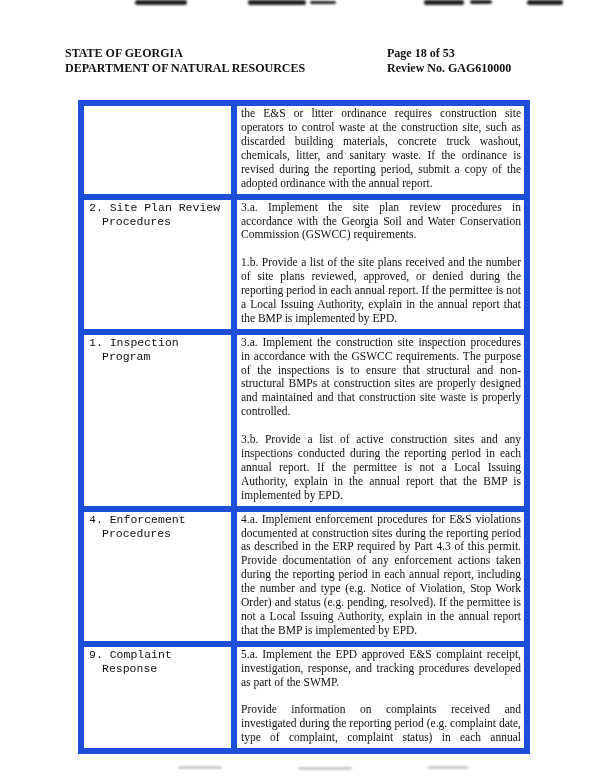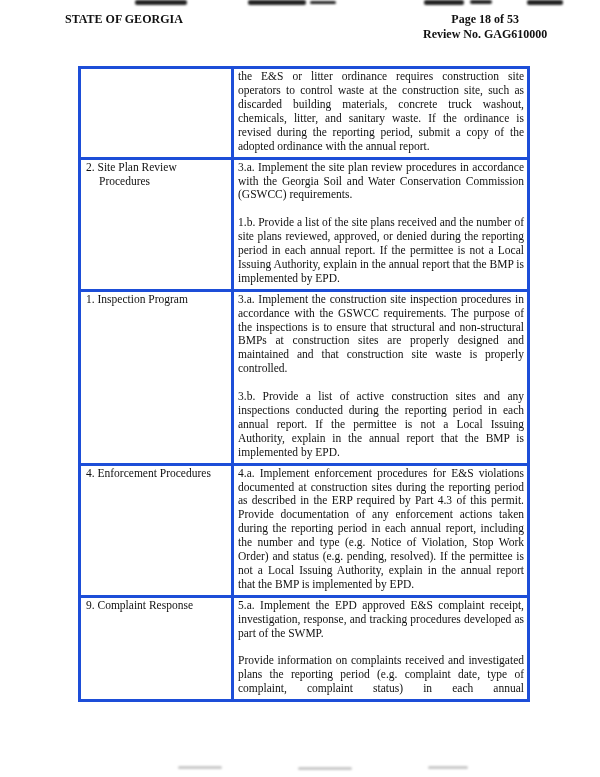--- a/index.html
+++ b/index.html
@@ -7,21 +7,21 @@
   body {
     background: #ffffff;
     font-family: "Liberation Serif", serif;
     color: #111111;
     overflow: hidden;
   }
   .page {
     position: relative;
     width: 600px;
     height: 764px;
-    padding-top: 12px;
+    padding-top: 46px;
   }
   
   .scan-artifact { position: absolute; border-radius: 2px; filter: blur(1px); }
   .scan-artifact.dark { background: #222222; }
   .scan-artifact.faint { background: #c9c9c9; }
   .a1 { left: 135px; top: 0; width: 52px; height: 5px; }
   .a2 { left: 248px; top: 0; width: 58px; height: 5px; }
   .a3 { left: 310px; top: 1px; width: 26px; height: 3px; }
   .a4 { left: 424px; top: 0; width: 40px; height: 5px; }
   .a5 { left: 470px; top: 0; width: 22px; height: 4px; }
@@ -37,39 +37,38 @@
   .header-left {
     width: 322px;
     font-weight: bold;
     font-size: 12px;
     line-height: 14.6px;
   }
   .header-right {
     font-weight: bold;
     font-size: 12px;
     line-height: 14.6px;
-    text-align: center;
-    margin-left: 36px;
   }
 
   .bmp-table {
     border-collapse: collapse;
     margin: 25px 0 0 78px;
     width: 452px;
     table-layout: fixed;
   }
   .bmp-table td {
-    border: 3px solid #1d4ed8;
+    border: 6px solid #1d4ed8;
     vertical-align: top;
     font-size: 11.5px;
     line-height: 13.9px;
   }
   .label-cell {
     width: 153px;
     padding: 1px 5px 2px 5px;
+    font-family: Liberation Mono, monospace;
   }
   .label-inner {
     display: block;
     padding-left: 13px;
     text-indent: -13px;
   }
   .content-cell {
     padding: 1px 3px 3px 4px;
     text-align: justify;
   }
@@ -87,20 +86,21 @@
   <div class="scan-artifact dark a4"></div>
   <div class="scan-artifact dark a5"></div>
   <div class="scan-artifact dark a6"></div>
   <div class="scan-artifact faint b1"></div>
   <div class="scan-artifact faint b2"></div>
   <div class="scan-artifact faint b3"></div>
 
   <div class="header">
     <div class="header-left">
       <div>STATE OF GEORGIA</div>
+      <div>DEPARTMENT OF NATURAL RESOURCES</div>
     </div>
     <div class="header-right">
       <div>Page 18 of 53</div>
       <div>Review No. GAG610000</div>
     </div>
   </div>
 
   <table class="bmp-table">
     <tbody>
       <tr>
@@ -136,19 +136,19 @@
         <td class="content-cell">
           <p>4.a. Implement enforcement procedures for E&amp;S violations documented at construction sites during the reporting period as described in the ERP required by Part 4.3 of this permit.  Provide documentation of any enforcement actions taken during the reporting period in each annual report, including the number and type (e.g. Notice of Violation, Stop Work Order) and status (e.g. pending, resolved).  If the permittee is not a Local Issuing Authority, explain in the annual report that the BMP is implemented by EPD.</p>
         </td>
       </tr>
       <tr>
         <td class="label-cell">
           <span class="label-inner">9. Complaint Response</span>
         </td>
         <td class="content-cell">
           <p>5.a. Implement the EPD approved E&amp;S complaint receipt, investigation, response, and tracking procedures developed as part of the SWMP.</p>
-          <p class="stretch-last">Provide information on complaints received and investigated plans the reporting period (e.g. complaint date, type of complaint, complaint status) in each annual</p>
+          <p class="stretch-last">Provide information on complaints received and investigated during the reporting period (e.g. complaint date, type of complaint, complaint status) in each annual</p>
         </td>
       </tr>
     </tbody>
   </table>
 
 </div>
 
 </body></html>

